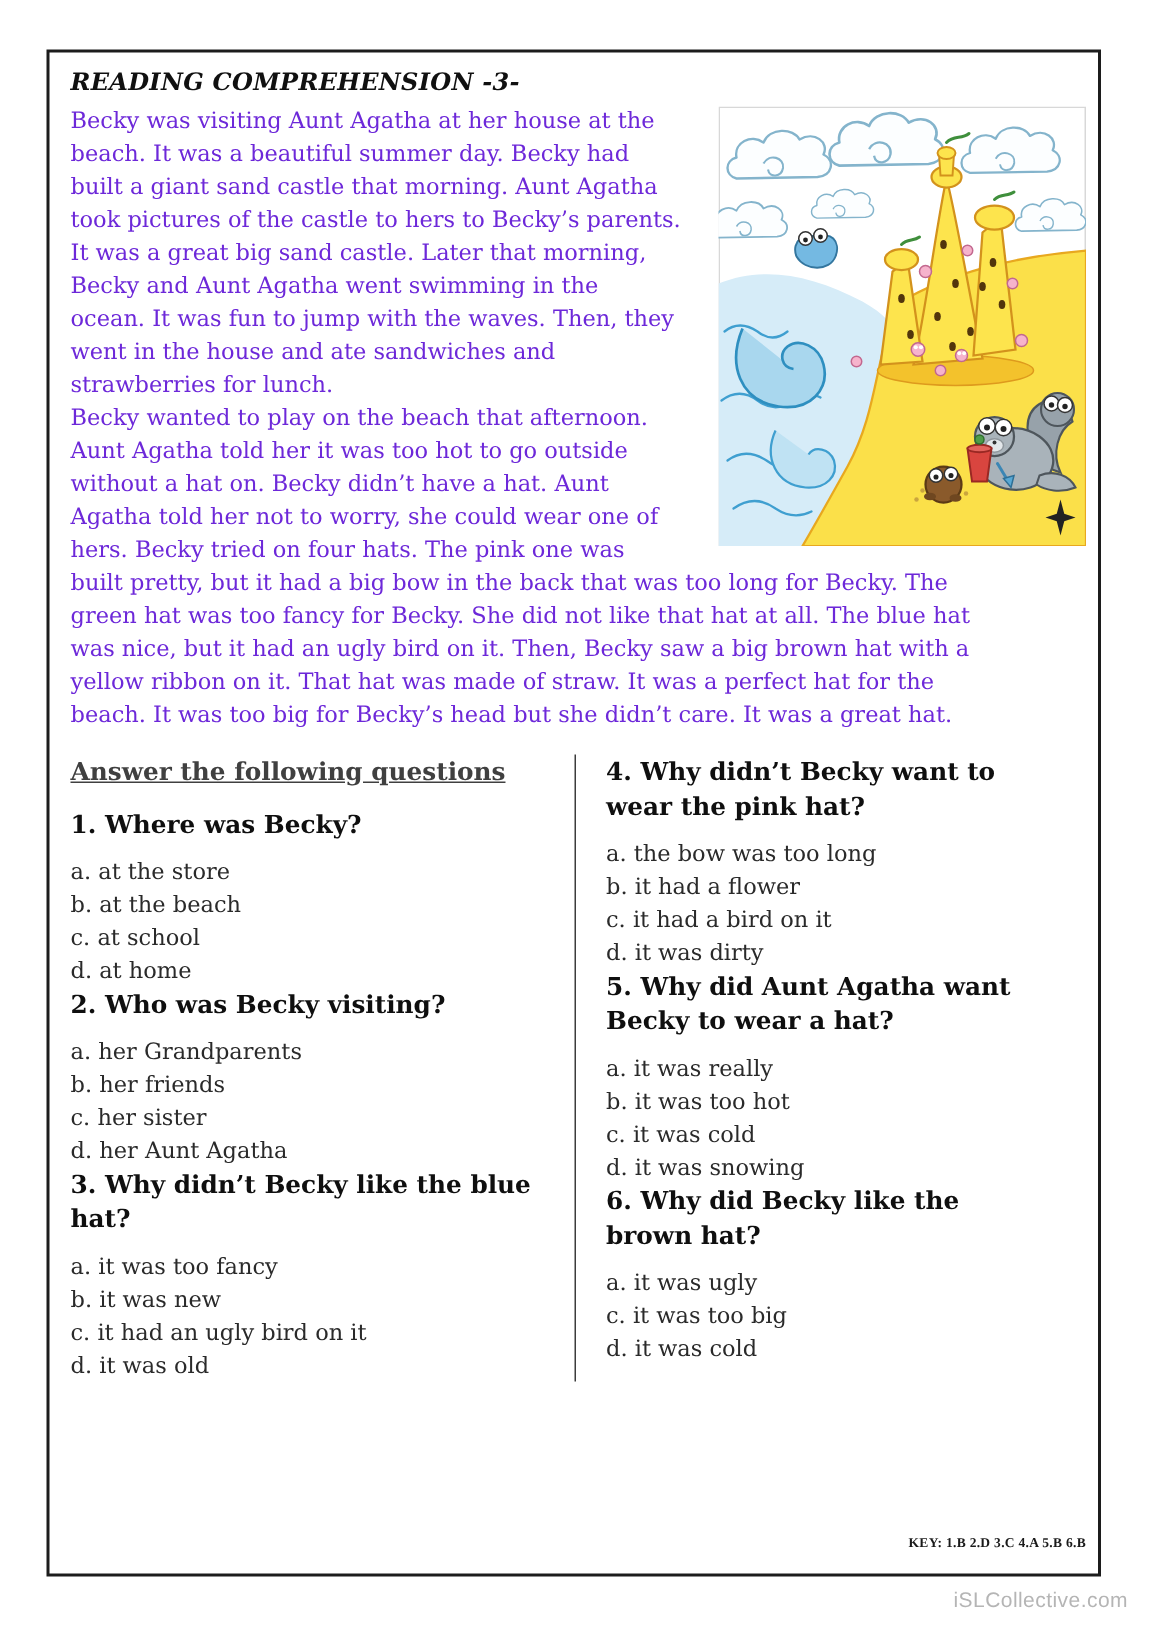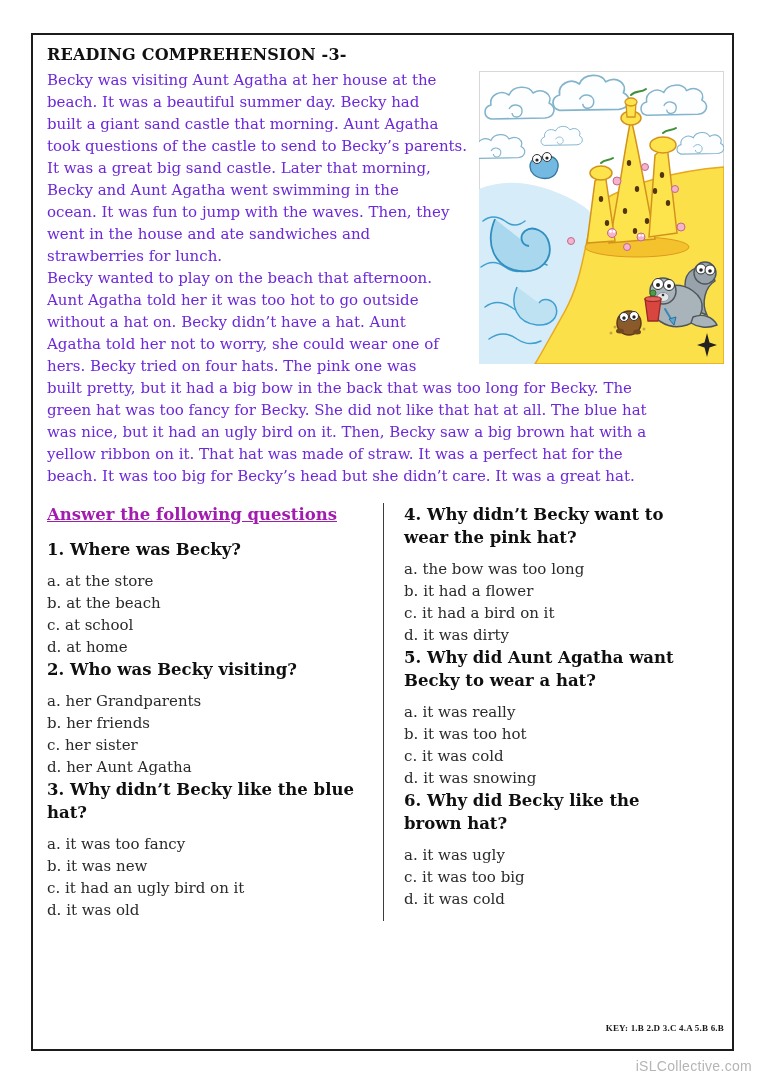--- a/index.html
+++ b/index.html
@@ -8,33 +8,34 @@
     font-family:"DejaVu Serif", serif; color:#1d1d1d; overflow:hidden;
   }
   .page {
     position:absolute; left:31px; top:33px; width:703px; height:1018px;
     border:2px solid #1c1c1c; box-sizing:border-box; padding:8px 14px 0 14px;
     background:#fff;
   }
   .title {
     font-size:16px; font-weight:bold; margin:2px 0 5px 0; color:#101010;
     letter-spacing:0.2px;
+    font-style:italic;
   }
   .illustration {
     float:right; width:245px; height:293px; margin:2px -6px 8px 9px;
   }
   .passage { font-size:15px; line-height:22px; color:#6d28d9; }
   .pline { min-height:22px; }
   .questions { display:flex; margin-top:16px; align-items:stretch; }
   .col-left  { width:336px; padding-right:12px; box-sizing:border-box; }
   .divider   { width:1px; background:#3c3c3c; }
   .col-right { width:334px; padding-left:20px; padding-right:24px; box-sizing:border-box; }
   .q-heading {
     font-weight:bold; font-size:16.5px; line-height:23px;
-    text-decoration:underline; margin:0 0 12px 0; color:#a21caf;
+    text-decoration:underline; margin:0 0 12px 0; color:#404040;
   }
   .q-title {
     font-weight:bold; font-size:16.5px; line-height:23px;
     margin:0 0 9px 0; color:#0f0f0f;
   }
   .opt { font-size:15px; line-height:22px; color:#2a2a2a; }
   .answer-key {
     position:absolute; right:8px; bottom:16px;
     font-family:Liberation Serif, serif; font-weight:bold;
     font-size:9px; color:#1a1a1a; letter-spacing:0.2px;
@@ -172,21 +173,21 @@
       </g>
 
       <path d="M228,262 L230.5,271.5 L238,274 L230.5,276.5 L228,286 L225.5,276.5 L218,274 L225.5,271.5 Z" fill="#222"></path>
     </svg>
   </div>
 
   <div class="passage">
     <div class="pline">Becky was visiting Aunt Agatha at her house at the</div>
     <div class="pline">beach. It was a beautiful summer day. Becky had</div>
     <div class="pline">built a giant sand castle that morning. Aunt Agatha</div>
-    <div class="pline">took questions of the castle to send to Becky’s parents.</div>
+    <div class="pline">took pictures of the castle to hers to Becky’s parents.</div>
     <div class="pline">It was a great big sand castle. Later that morning,</div>
     <div class="pline">Becky and Aunt Agatha went swimming in the</div>
     <div class="pline">ocean. It was fun to jump with the waves. Then, they</div>
     <div class="pline">went in the house and ate sandwiches and</div>
     <div class="pline">strawberries for lunch.</div>
     <div class="pline">Becky wanted to play on the beach that afternoon.</div>
     <div class="pline">Aunt Agatha told her it was too hot to go outside</div>
     <div class="pline">without a hat on. Becky didn’t have a hat. Aunt</div>
     <div class="pline">Agatha told her not to worry, she could wear one of</div>
     <div class="pline">hers. Becky tried on four hats. The pink one was</div>

